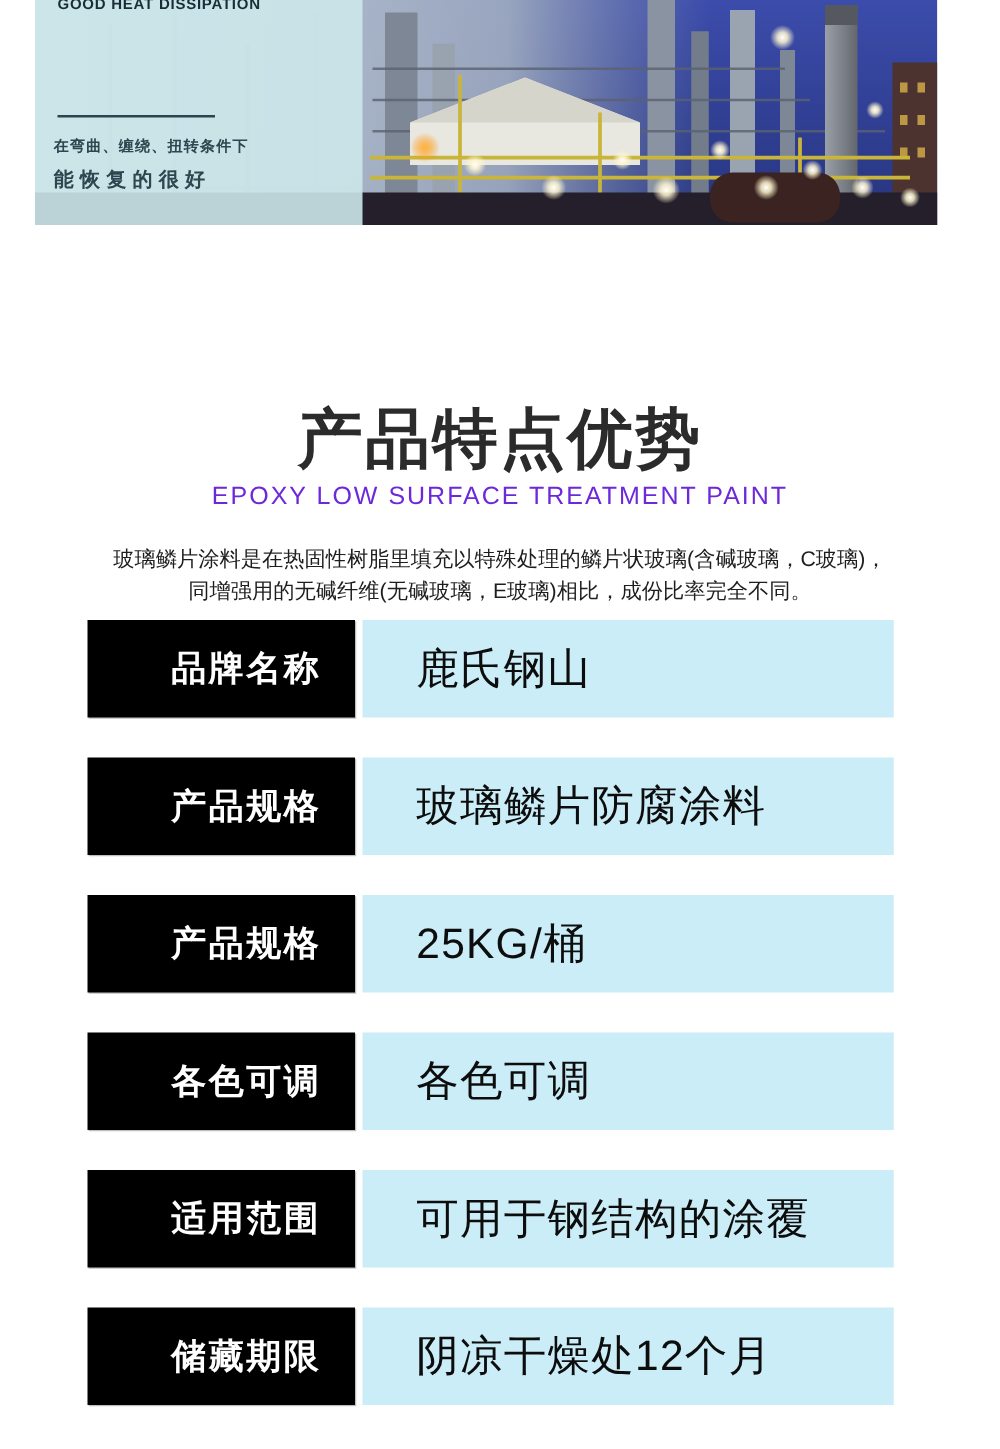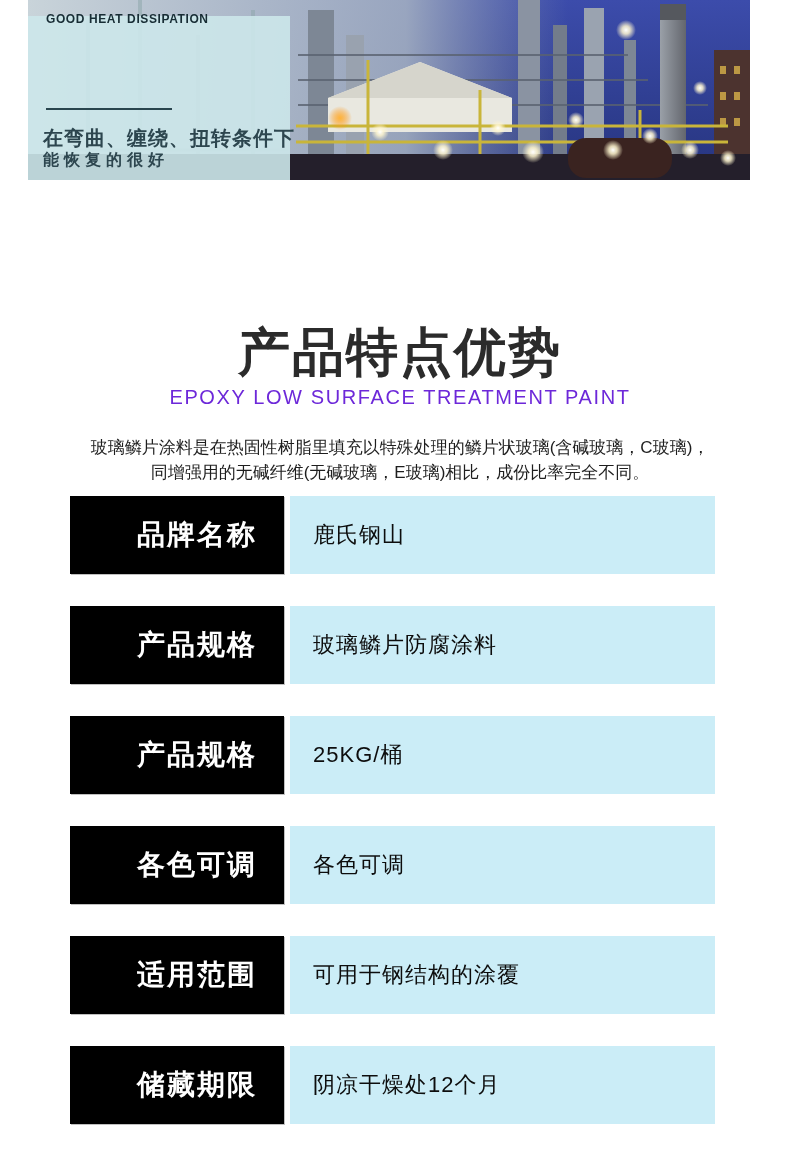--- a/index.html
+++ b/index.html
@@ -9,34 +9,33 @@
     font-family:"Liberation Sans", "DejaVu Sans", sans-serif;
     position:relative; overflow:hidden;
     color:#222;
   }
   
   .banner { position:relative; margin-left:28px; width:722px; height:180px; overflow:hidden; }
   .banner svg { position:absolute; left:0; top:0; width:722px; height:180px; display:block; }
   .overlay {
     position:absolute; left:0; top:0; width:262px; height:180px;
     background:rgba(204,231,234,0.90);
-    margin-top:16px;
   }
   .overlay-heading {
     position:absolute; left:18px; top:-4px;
     font-size:12px; font-weight:bold; letter-spacing:0.6px;
     color:#182d35; white-space:nowrap;
   }
   .overlay-divider {
     position:absolute; left:18px; top:92px; width:126px; height:2px;
     background:#29454e;
   }
   .overlay-cap1 {
     position:absolute; left:15px; top:109px;
-    font-size:20px; font-weight:bold; color:#2d464f; letter-spacing:1px;
+    font-size:12px; font-weight:bold; color:#2d464f; letter-spacing:1px;
     white-space:nowrap;
   }
   .overlay-cap2 {
     position:absolute; left:15px; top:134px;
     font-size:16px; font-weight:bold; color:#2d464f; letter-spacing:5px;
     white-space:nowrap;
   }
   
   .section-title {
     margin-top:148px; text-align:center;
@@ -54,21 +53,21 @@
   .spec-row { display:flex; height:78px; margin-bottom:32px; }
   .spec-label {
     width:214px; background:#000000; color:#ffffff;
     font-size:28px; font-weight:bold; letter-spacing:2px;
     display:flex; align-items:center; justify-content:center;
     box-shadow:1px 1px 0 rgba(0,0,0,0.25);
     padding-left:40px;
   }
   .spec-value {
     flex:1; margin-left:6px; background:#cbedf7; color:#0d0d0d;
-    font-size:22px; display:flex; align-items:center; padding-left:23px;
+    font-size:34px; display:flex; align-items:center; padding-left:43px;
     letter-spacing:1px;
   }
 </style>
 </head>
 <body>
 
 <div class="page">
 
   <div class="banner">
     <svg viewBox="0 0 722 180" preserveAspectRatio="none" aria-hidden="true">

